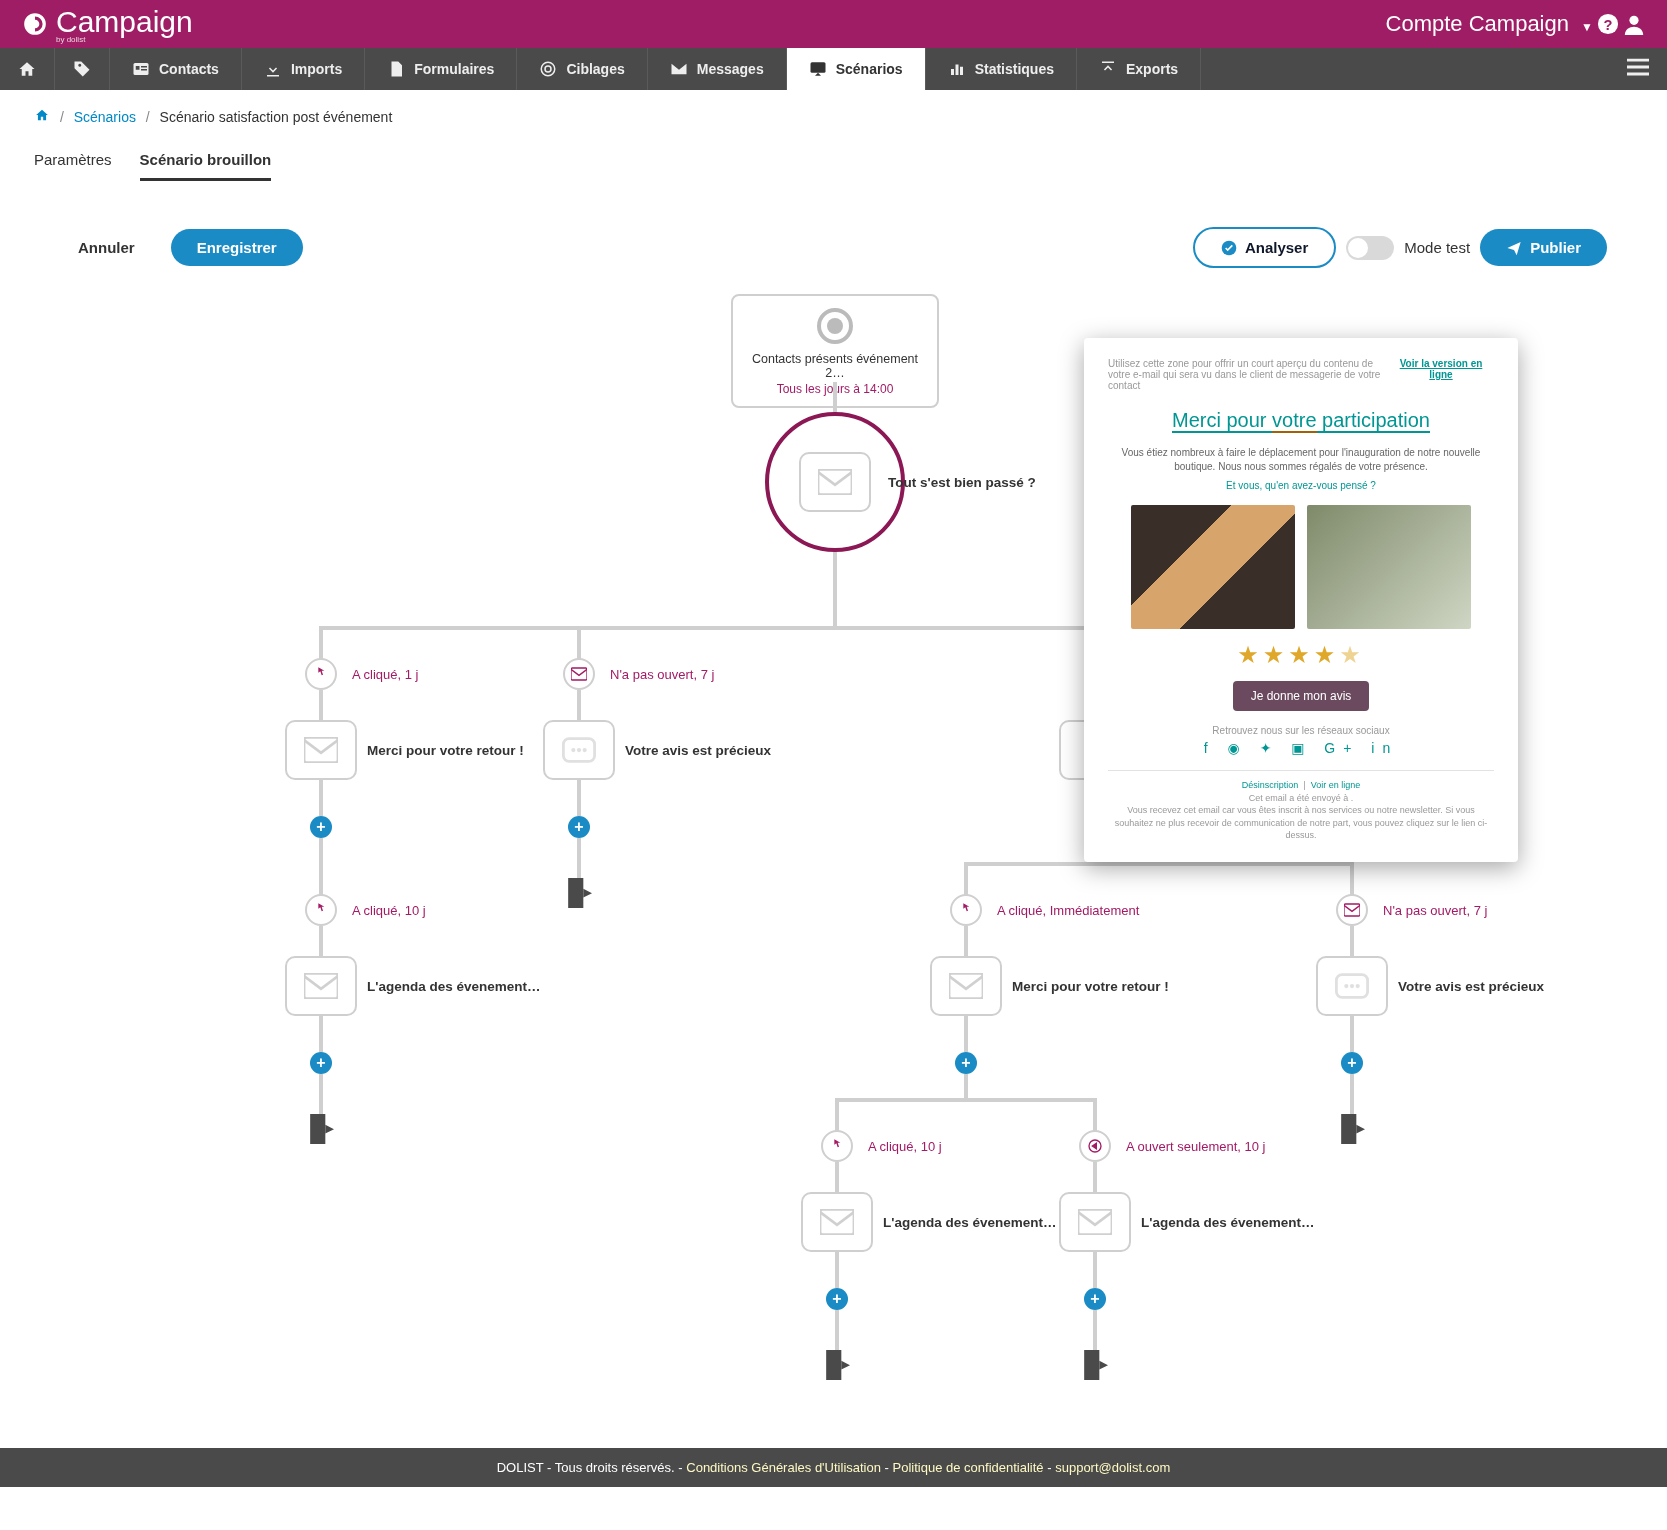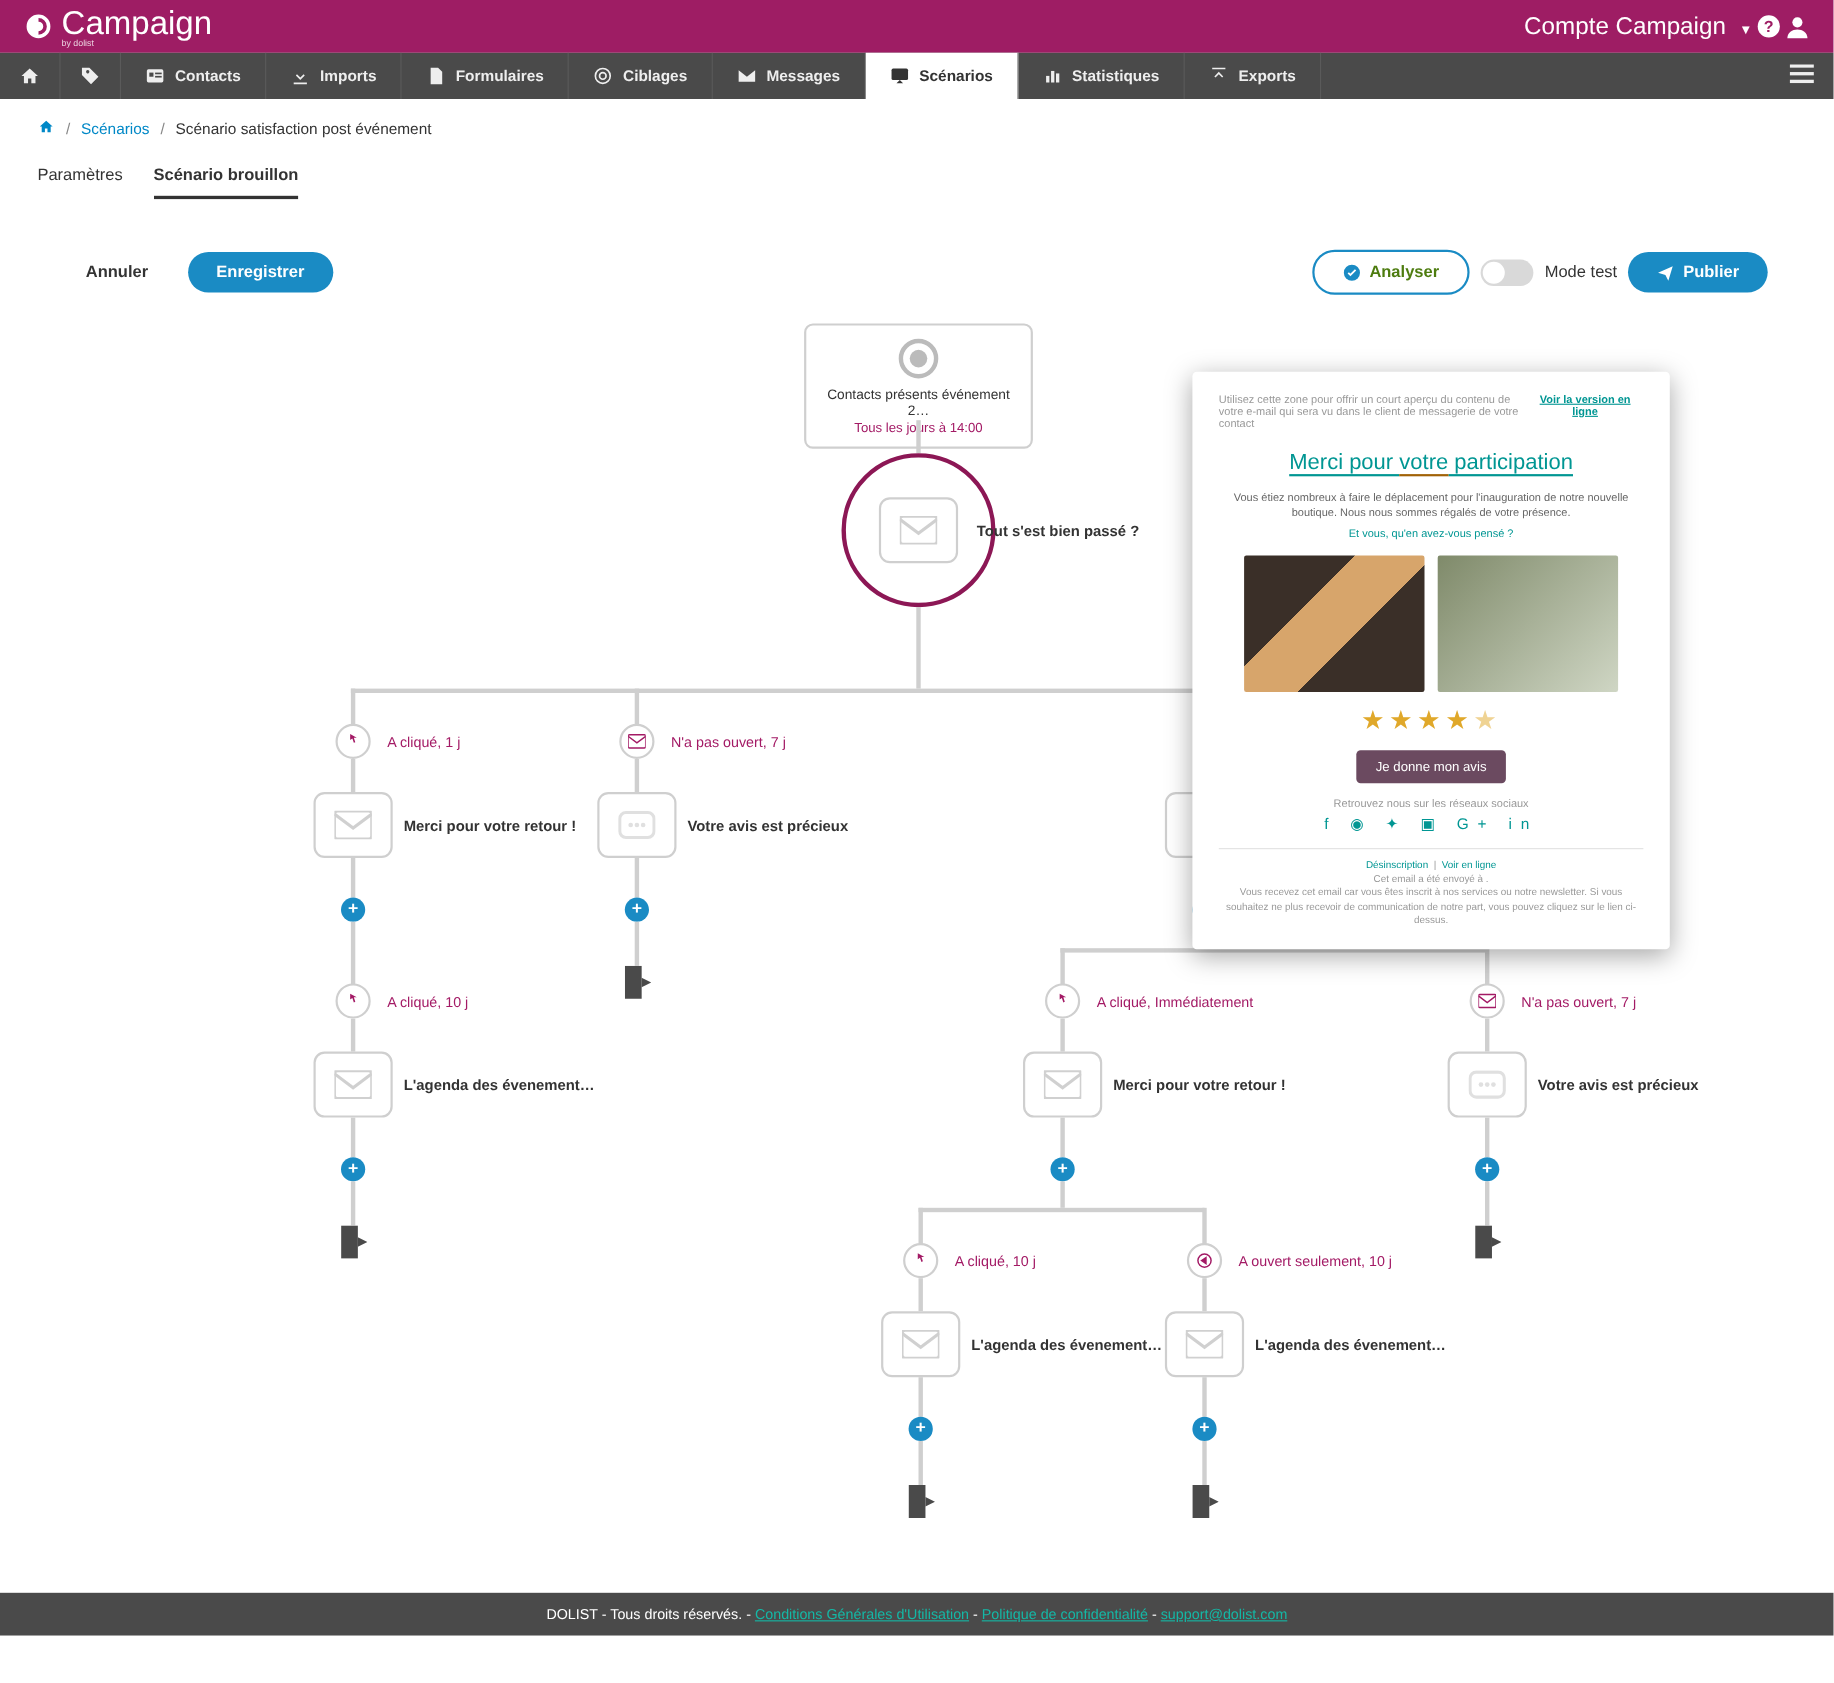--- a/index.html
+++ b/index.html
@@ -28,21 +28,21 @@
   
   .ptabs{display:flex;gap:28px;padding:20px 34px 0;font-size:15px}
   .ptab{padding-bottom:10px;cursor:pointer}
   .ptab.active{font-weight:600;border-bottom:3px solid #333}
   
   .toolbar{display:flex;align-items:center;justify-content:space-between;padding:46px 60px 20px 52px}
   .toolbar-left,.toolbar-right{display:flex;align-items:center;gap:10px}
   .btn{border:none;border-radius:22px;padding:10px 26px;font-size:15px;font-weight:600;cursor:pointer;display:inline-flex;align-items:center;gap:8px}
   .btn.text{background:transparent;color:#333}
   .btn.blue{background:#1a8bc4;color:#fff}
-  .btn.blue-out{background:#fff;color:#4d7c0f;border:2px solid #1a8bc4}
+  .btn.blue-out{background:#fff;color:#0f172a;border:2px solid #1a8bc4}
   .toggle{width:48px;height:24px;border-radius:14px;background:#d9d9d9;position:relative}
   .toggle::after{content:'';position:absolute;left:2px;top:2px;width:20px;height:20px;border-radius:50%;background:#fff}
   .toggle-label{font-size:15px}
   
   .canvas{position:relative;height:1160px;margin:0 34px}
   .node-box{position:absolute;width:72px;height:60px;border:2px solid #cfcfcf;border-radius:10px;background:#fff;display:flex;align-items:center;justify-content:center}
   .node-box svg{width:34px;height:26px;opacity:.45}
   .label{position:absolute;font-size:13.5px;color:#333;font-weight:600;white-space:nowrap}
   .cond{position:absolute;font-size:13px;color:#a31a65;white-space:nowrap}
   .cond-icon{position:absolute;width:32px;height:32px;border:2px solid #cfcfcf;border-radius:50%;background:#fff;display:flex;align-items:center;justify-content:center}
@@ -73,21 +73,21 @@
   .preview .img.b{background:linear-gradient(135deg,#7f8a6a,#cfd6c4)}
   .preview .stars{font-size:24px;letter-spacing:4px;color:#e0a82a;margin:6px 0 12px}
   .preview .cta{display:inline-block;background:#6b4a60;color:#fff;padding:8px 18px;border-radius:4px;font-size:12px;margin-bottom:14px}
   .preview .socials{font-size:10px;color:#999;margin-bottom:4px}
   .preview .soc-icons{color:#009693;letter-spacing:8px;font-size:14px;margin-bottom:14px}
   .preview hr{border:none;border-top:1px solid #e2e2e2;margin:8px 0}
   .preview .legal{font-size:9px;color:#999;line-height:1.4}
   .preview .legal a{color:#009693}
   
   .footer{background:#4a4a4a;color:#fff;text-align:center;padding:12px 0;font-size:13px}
-  .footer a{color:#14b8a6;text-decoration:underline}
+  .footer a{color:#fef9c3;}
 </style>
 </head>
 <body>
 
 <div class="brandbar">
   <div class="logo">
     <svg viewBox="0 0 24 24">
         <path fill="#fff" d="M12 2a10 10 0 100 20 10 10 0 000-20zm0 3a7 7 0 010 14v-3a4 4 0 100-8V5z"></path>
       </svg>
     <div>

